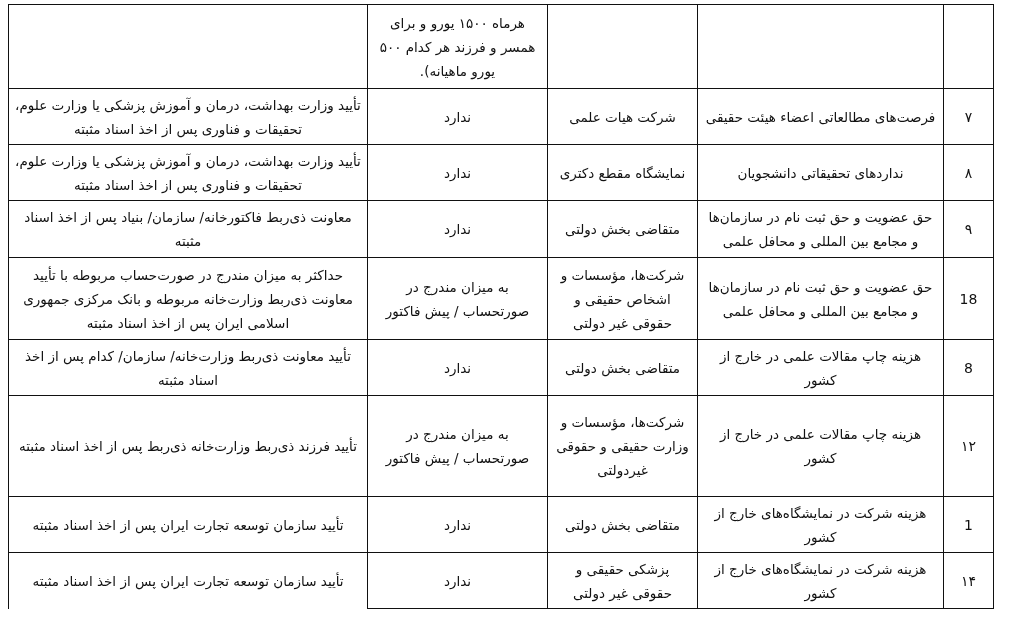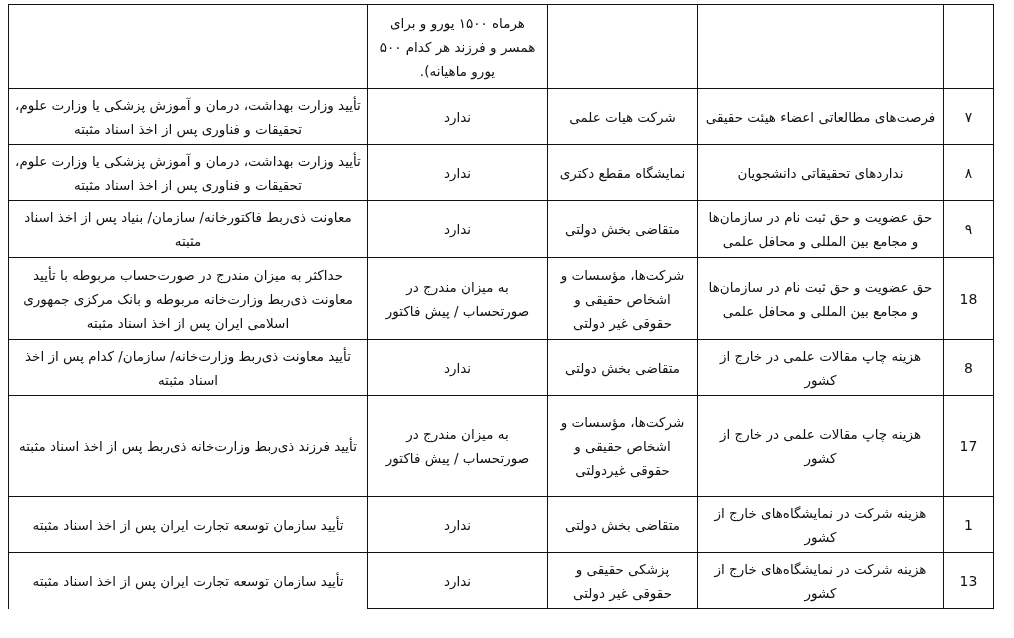--- a/index.html
+++ b/index.html
@@ -99,35 +99,35 @@
         <td class="cond">حداکثر به میزان مندرج در صورت‌حساب مربوطه با تأیید معاونت ذی‌ربط وزارت‌خانه مربوطه و بانک مرکزی جمهوری اسلامی ایران  پس از اخذ اسناد مثبته</td>
       </tr>
       <tr style="height:56px">
         <td class="num">8</td>
         <td>هزینه چاپ مقالات علمی در خارج از کشور</td>
         <td>متقاضی بخش دولتی</td>
         <td>ندارد</td>
         <td class="cond">تأیید معاونت ذی‌ربط وزارت‌خانه/ سازمان/ کدام پس از اخذ اسناد مثبته</td>
       </tr>
       <tr style="height:101px">
-        <td class="num">17</td>
+        <td class="num">۱۲</td>
         <td>هزینه چاپ مقالات علمی در خارج از کشور</td>
-        <td>شرکت‌ها، مؤسسات و اشخاص حقیقی و حقوقی غیردولتی</td>
+        <td>شرکت‌ها، مؤسسات و وزارت حقیقی و حقوقی غیردولتی</td>
         <td>به میزان مندرج در صورتحساب / پیش فاکتور</td>
         <td class="cond">تأیید فرزند ذی‌ربط وزارت‌خانه ذی‌ربط پس از اخذ اسناد مثبته</td>
       </tr>
       <tr style="height:56px">
         <td class="num">1</td>
         <td>هزینه شرکت در نمایشگاه‌های خارج از کشور</td>
         <td>متقاضی بخش دولتی</td>
         <td>ندارد</td>
         <td class="cond">تأیید سازمان توسعه تجارت ایران پس از اخذ اسناد مثبته</td>
       </tr>
       <tr class="last" style="height:56px">
-        <td class="num">13</td>
+        <td class="num">۱۴</td>
         <td>هزینه شرکت در نمایشگاه‌های خارج از کشور</td>
         <td>پزشکی حقیقی و حقوقی غیر دولتی</td>
         <td>ندارد</td>
         <td class="cond">تأیید سازمان توسعه تجارت ایران پس از اخذ اسناد مثبته</td>
       </tr>
     </tbody>
   </table>
 </div>
 
 </body></html>

